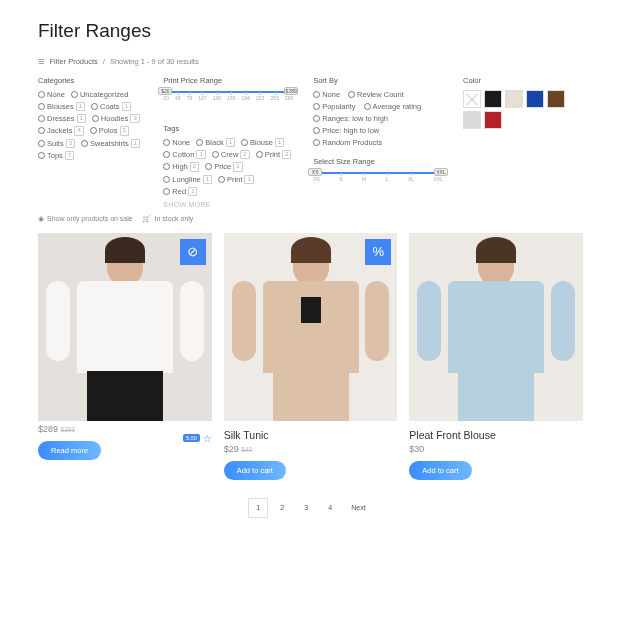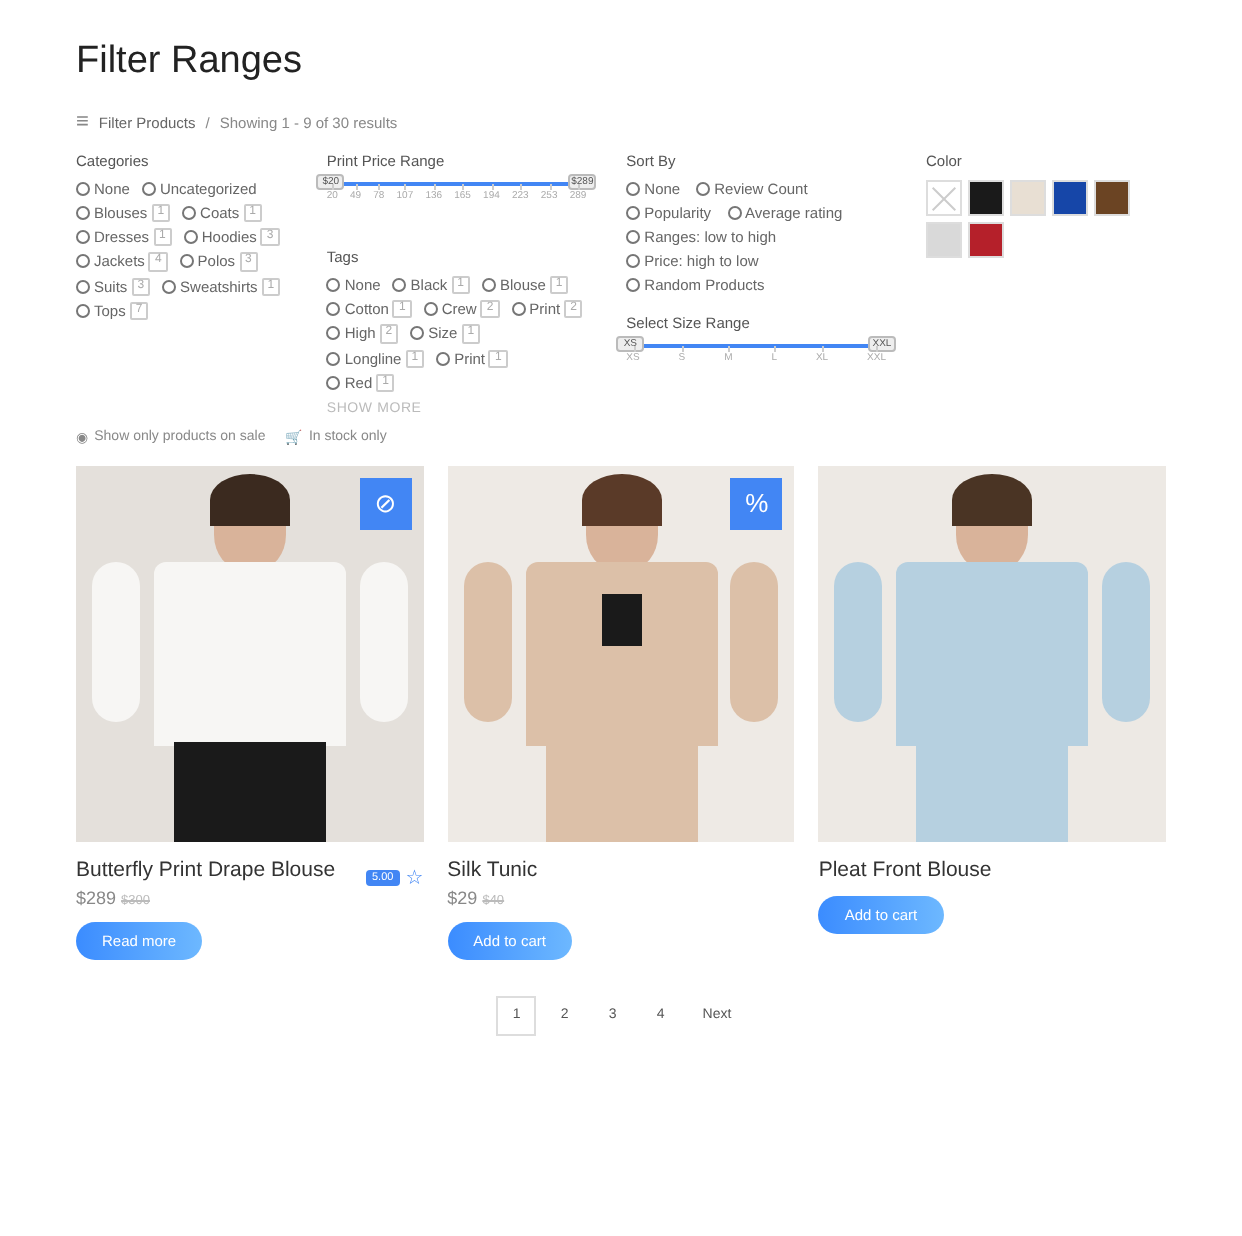--- a/index.html
+++ b/index.html
@@ -173,21 +173,21 @@
             <span>Print</span>
             <span class="cnt">2</span>
           </label>
           <label class="opt">
             <input type="radio" style="">
             <span>High</span>
             <span class="cnt">2</span>
           </label>
           <label class="opt">
             <input type="radio" style="">
-            <span>Size</span>
+            <span>Price</span>
             <span class="cnt">1</span>
           </label>
           <label class="opt">
             <input type="radio" style="">
             <span>Longline</span>
             <span class="cnt">1</span>
           </label>
           <label class="opt">
             <input type="radio" style="">
             <span>Print</span>
@@ -281,21 +281,21 @@
     <div class="model">
       <div style="position:absolute;top:8px;left:50%;transform:translateX(-50%);width:36px;height:44px;border-radius:50% 50% 40% 40%;background:#d9b39a;"></div>
       <div style="position:absolute;top:4px;left:50%;transform:translateX(-50%);width:40px;height:26px;border-radius:50% 50% 0 0;background:#3b2a1f;"></div>
       <div style="position:absolute;top:48px;left:50%;transform:translateX(-50%);width:96px;height:92px;background:#f7f6f4;border-radius:6px 6px 0 0;"></div>
 
       <div style="position:absolute;top:48px;left:8px;width:24px;height:80px;background:#f7f6f4;border-radius:12px;"></div>
       <div style="position:absolute;top:48px;right:8px;width:24px;height:80px;background:#f7f6f4;border-radius:12px;"></div>
       <div style="position:absolute;top:138px;left:50%;transform:translateX(-50%);width:76px;height:50px;background:#1a1a1a;"></div>
     </div>
         <div class="badge">⊘</div>
-      </div><div class="ptitle">Butterfly Print Drape Blouse</div><div class="price">$289 <span style="text-decoration:line-through;font-size:6.5px;color:#bbb;">$300</span></div><div class="rating">
+      </div><div class="price">$289 <span style="text-decoration:line-through;font-size:6.5px;color:#bbb;">$300</span></div><div class="rating">
         <span class="box">5.00</span>
         <span class="star">☆</span>
       </div><button class="btn">Read more</button></div>
     <div class="card"><div class="img" style="background:#eeeae5;">
     <div class="model">
       <div style="position:absolute;top:8px;left:50%;transform:translateX(-50%);width:36px;height:44px;border-radius:50% 50% 40% 40%;background:#d9b39a;"></div>
       <div style="position:absolute;top:4px;left:50%;transform:translateX(-50%);width:40px;height:26px;border-radius:50% 50% 0 0;background:#5a3a28;"></div>
       <div style="position:absolute;top:48px;left:50%;transform:translateX(-50%);width:96px;height:92px;background:#dcc0a8;border-radius:6px 6px 0 0;"></div>
       <div style="position:absolute;top:64px;left:50%;transform:translateX(-50%);width:20px;height:26px;background:#1a1a1a;"></div>
       <div style="position:absolute;top:48px;left:8px;width:24px;height:80px;background:#dcc0a8;border-radius:12px;"></div>
@@ -307,21 +307,21 @@
     <div class="card"><div class="img" style="background:#ede9e4;">
     <div class="model">
       <div style="position:absolute;top:8px;left:50%;transform:translateX(-50%);width:36px;height:44px;border-radius:50% 50% 40% 40%;background:#d9b39a;"></div>
       <div style="position:absolute;top:4px;left:50%;transform:translateX(-50%);width:40px;height:26px;border-radius:50% 50% 0 0;background:#4a3424;"></div>
       <div style="position:absolute;top:48px;left:50%;transform:translateX(-50%);width:96px;height:92px;background:#b6d0e0;border-radius:6px 6px 0 0;"></div>
 
       <div style="position:absolute;top:48px;left:8px;width:24px;height:80px;background:#b6d0e0;border-radius:12px;"></div>
       <div style="position:absolute;top:48px;right:8px;width:24px;height:80px;background:#b6d0e0;border-radius:12px;"></div>
       <div style="position:absolute;top:138px;left:50%;transform:translateX(-50%);width:76px;height:50px;background:#b6d0e0;"></div>
     </div>
-      </div><div class="ptitle">Pleat Front Blouse</div><button class="btn">Add to cart</button></div>
+      </div><div class="ptitle">Pleat Front Blouse</div><div class="price">$30</div><button class="btn">Add to cart</button></div>
   </div>
 
 <div class="pager" id="pager">
     <div class="pg cur">1</div>
     <div class="pg">2</div>
     <div class="pg">3</div>
     <div class="pg">4</div>
     <div class="pg next">Next</div>
   </div>
 

